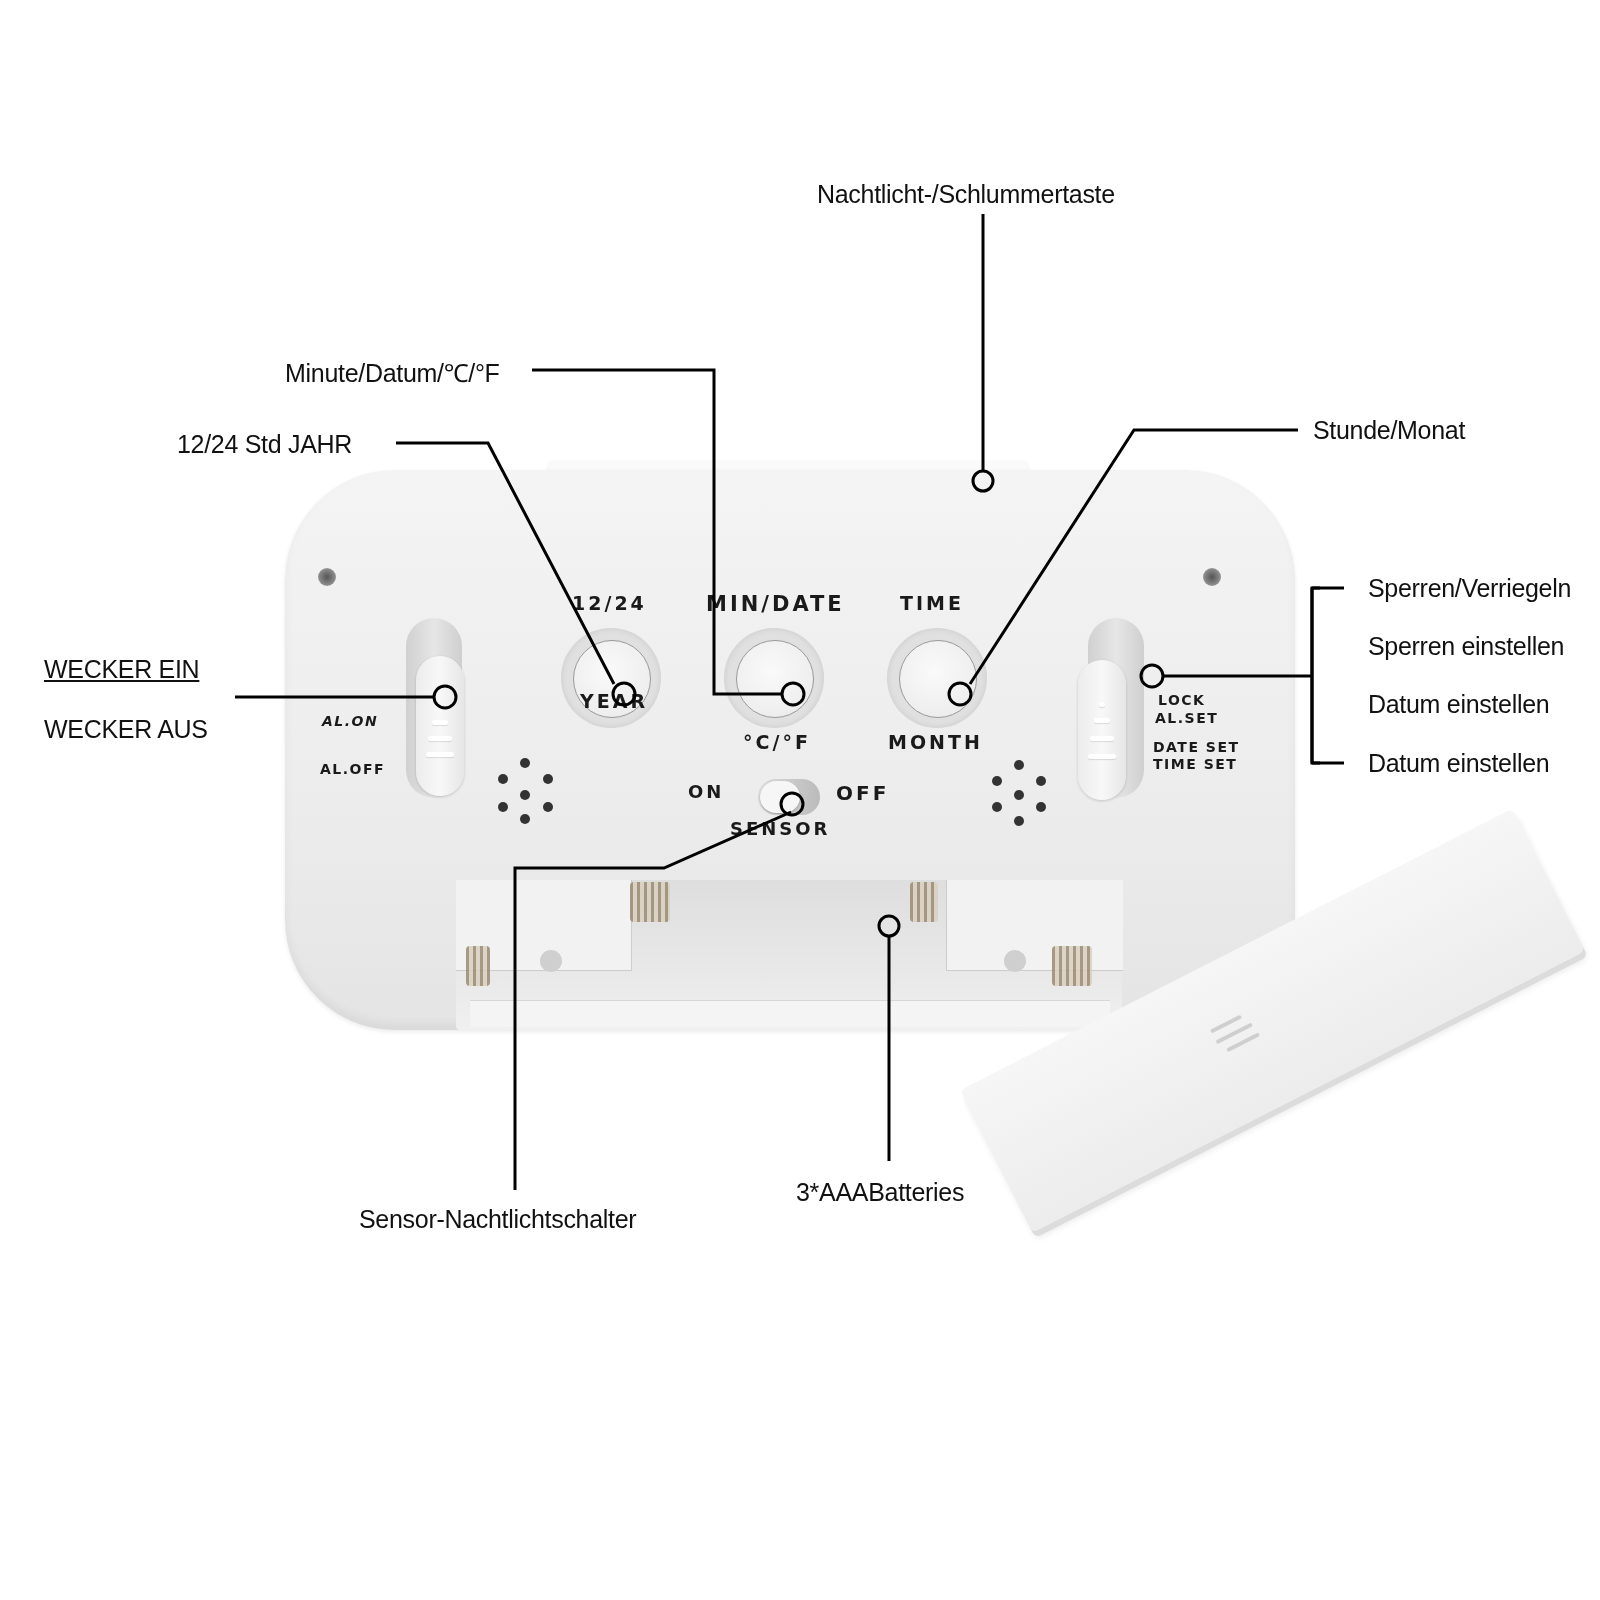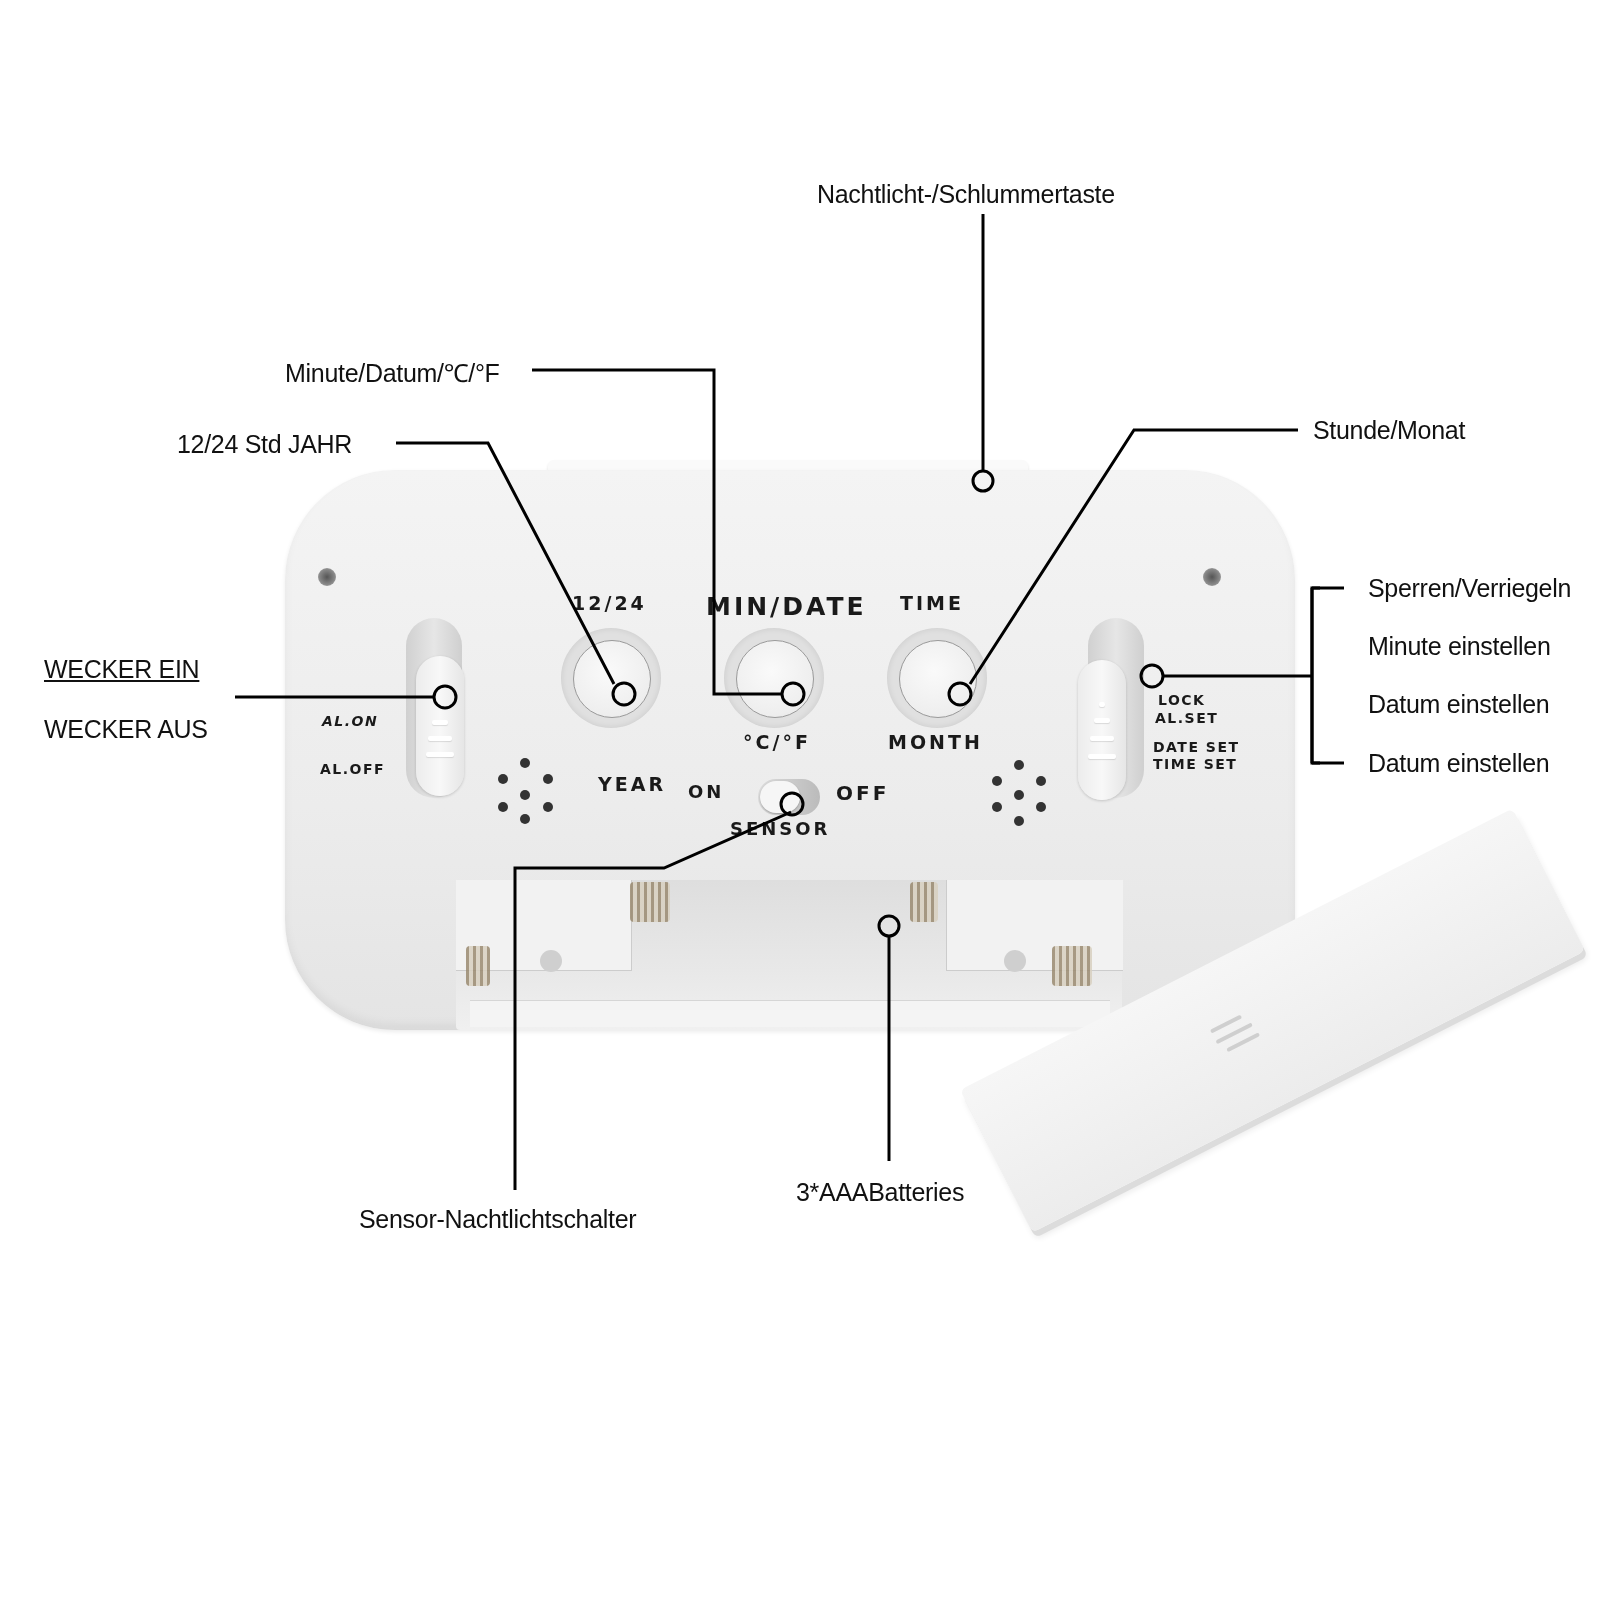--- a/index.html
+++ b/index.html
@@ -34,34 +34,34 @@
 
 <div class="snooze">
   <span class="snooze-text">SNOOZE/LIGHT</span>
 </div>
 <div class="body-shell"></div>
 
 <div class="screw" style="left:318px;top:568px;"></div>
 <div class="screw" style="left:1203px;top:568px;"></div>
 
 <div class="dev" style="left:572px;top:592px;font-size:19px;">12/24</div>
-<div class="dev" style="left:706px;top:592px;font-size:25px;">MIN/DATE</div>
+<div class="dev" style="left:706px;top:592px;font-size:21px;">MIN/DATE</div>
 <div class="dev" style="left:900px;top:592px;font-size:19px;">TIME</div>
 
 <div class="btn" style="left:561px;top:628px;">
     <div class="cap"></div>
   </div>
 <div class="btn" style="left:724px;top:628px;">
     <div class="cap"></div>
   </div>
 <div class="btn" style="left:887px;top:628px;">
     <div class="cap"></div>
   </div>
 
-<div class="dev" style="left:580px;top:773px;font-size:19px;margin-left:18px;">YEAR</div>
+<div class="dev" style="left:580px;top:690px;font-size:19px;">YEAR</div>
 <div class="dev" style="left:743px;top:731px;font-size:19px;">°C/°F</div>
 <div class="dev" style="left:888px;top:731px;font-size:19px;">MONTH</div>
 
 <div class="slider-well" style="left:406px;top:618px;"></div>
 <div class="slider-knob" style="left:416px;top:656px;">
   <div class="ridge" style="left:16px;top:64px;width:16px;"></div>
   <div class="ridge" style="left:12px;top:80px;width:24px;"></div>
   <div class="ridge" style="left:10px;top:96px;width:28px;"></div>
 </div>
 <div class="dev small" style="left:322px;top:713px;font-style:italic;">AL.ON</div>
@@ -154,17 +154,17 @@
   </g>
 </svg>
 
 <div class="label" style="left:817px;top:180px;">Nachtlicht-/Schlummertaste</div>
 <div class="label" style="left:285px;top:355px;">Minute/Datum/℃/°F</div>
 <div class="label" style="left:177px;top:430px;">12/24 Std JAHR</div>
 <div class="label" style="left:1313px;top:416px;">Stunde/Monat</div>
 <div class="label" style="left:44px;top:655px;text-decoration:underline;">WECKER EIN</div>
 <div class="label" style="left:44px;top:715px;">WECKER AUS</div>
 <div class="label" style="left:1368px;top:574px;">Sperren/Verriegeln</div>
-<div class="label" style="left:1368px;top:632px;">Minute einstellen</div>
+<div class="label" style="left:1368px;top:632px;">Sperren einstellen</div>
 <div class="label" style="left:1368px;top:690px;">Datum einstellen</div>
 <div class="label" style="left:1368px;top:749px;">Datum einstellen</div>
 <div class="label" style="left:359px;top:1205px;">Sensor-Nachtlichtschalter</div>
 <div class="label" style="left:796px;top:1178px;">3*AAABatteries</div>
 
 </body></html>

